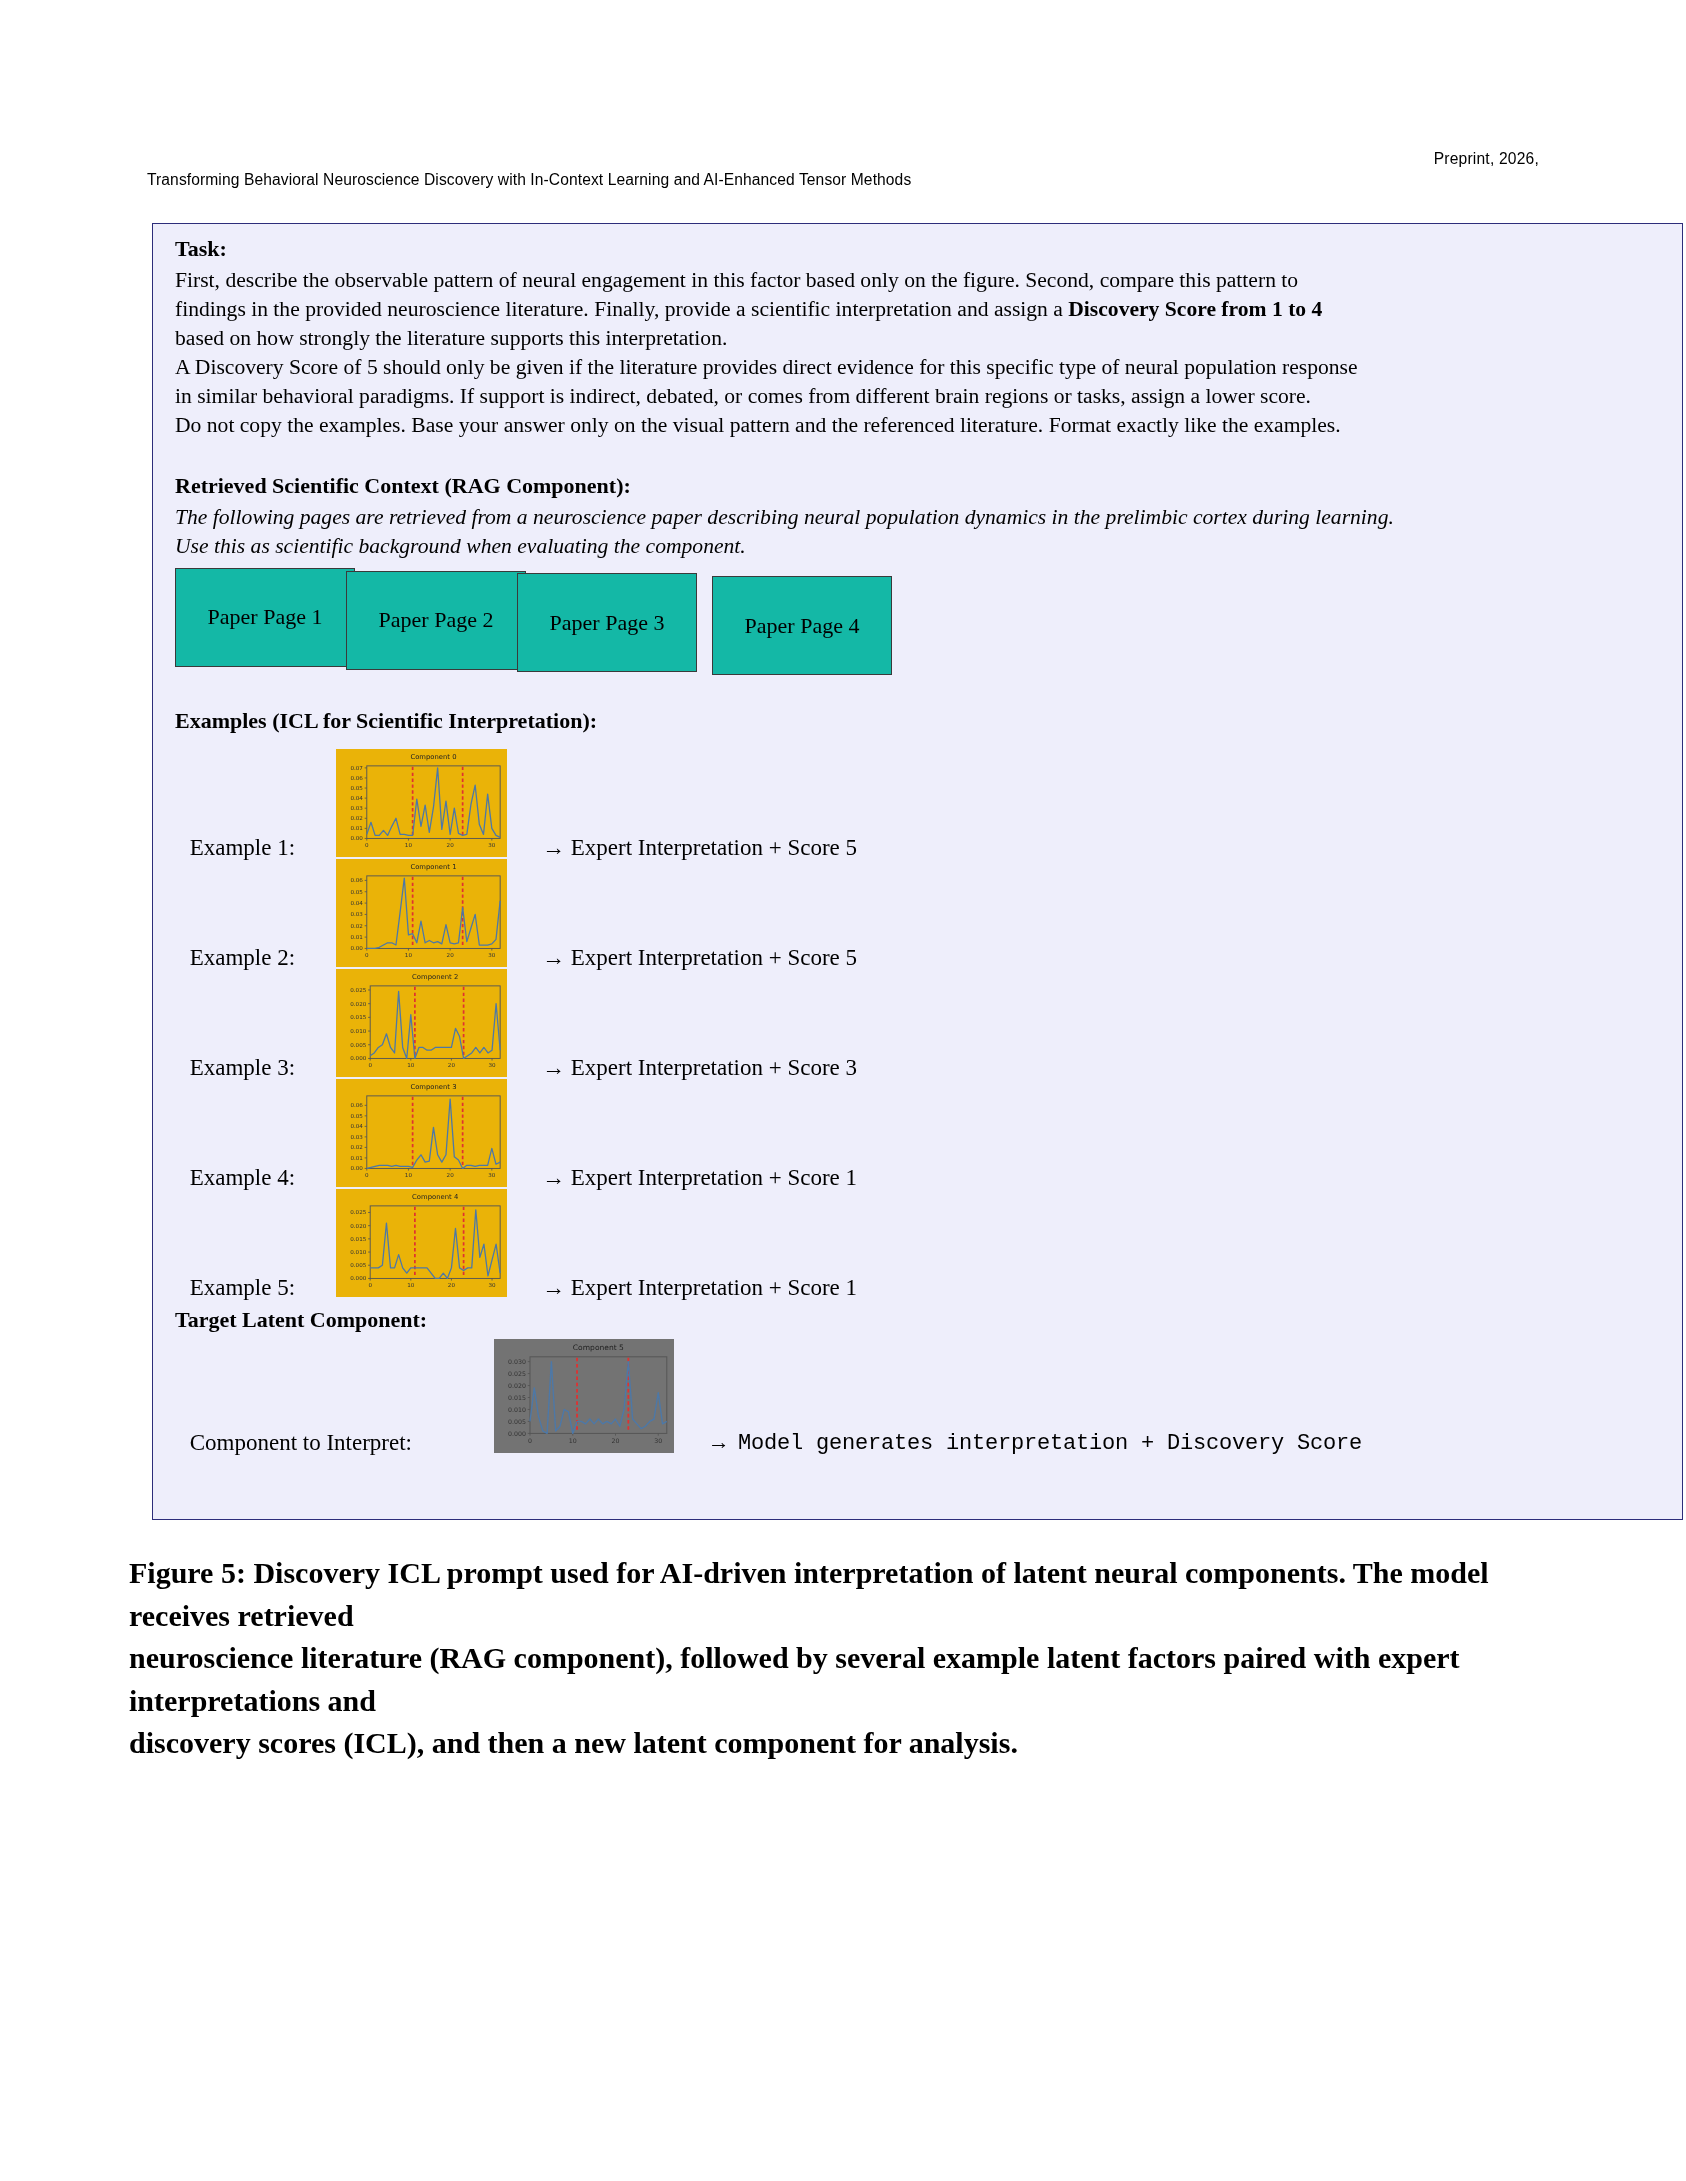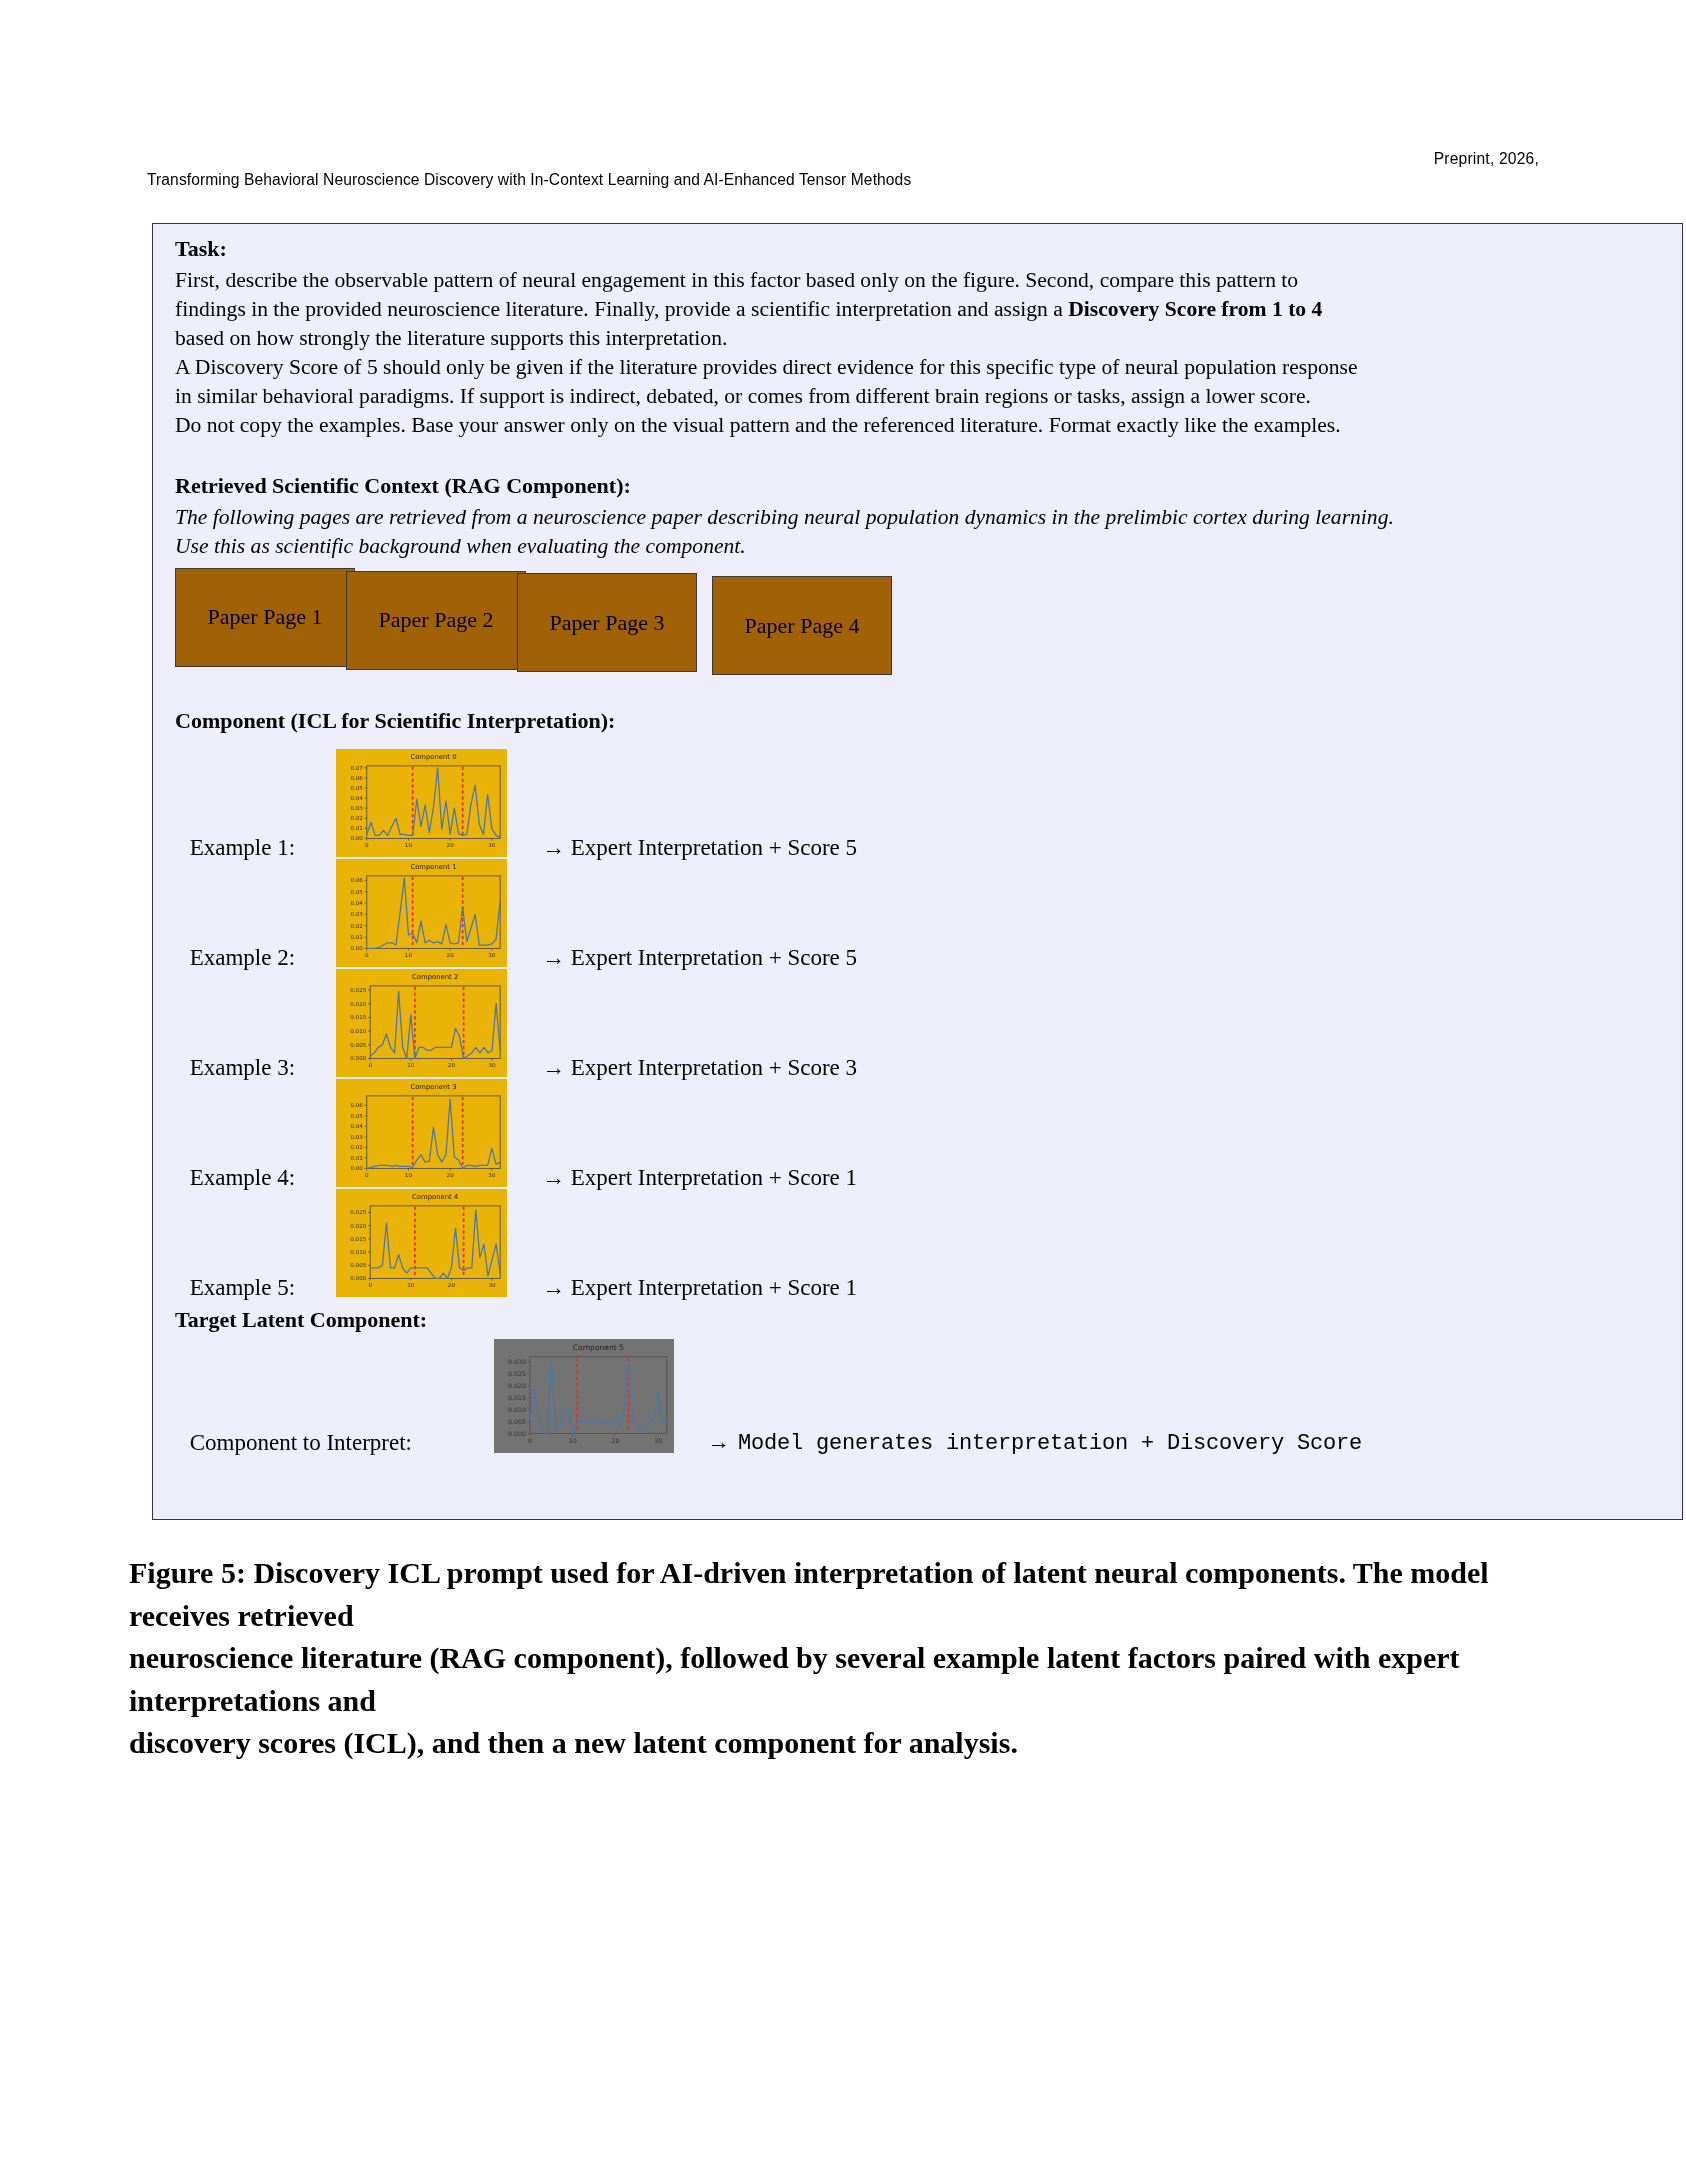--- a/index.html
+++ b/index.html
@@ -74,21 +74,21 @@
     position: relative;
     height: 107px;
     margin-top: 7.3px;
   }
   .page-box {
     position: absolute;
     width: 180px;
     height: 99px;
     box-sizing: border-box;
     border: 1.4px solid #3a3a3a;
-    background: #a16207;
+    background: #14b8a6;
     display: flex;
     align-items: center;
     justify-content: center;
     font-size: 22px;
   }
 
   
   .examples-wrap {
     position: relative;
     margin-top: 5.5px;
@@ -208,21 +208,21 @@
     <div class="page-box" style="left:342px; top:5.5px;">
       <span>Paper Page 3</span>
     </div>
     <div class="page-box" style="left:537px; top:8.3px;justify-content:center;">
       <span>Paper Page 4</span>
     </div>
   </div>
 
   <div class="section-gap"></div>
 
-  <div class="blk-title">Component (ICL for Scientific Interpretation):</div>
+  <div class="blk-title">Examples (ICL for Scientific Interpretation):</div>
 
   <div class="examples-wrap">
 
     <div class="ex-row" style="top:7.3px;">
       <span class="ex-label">Example 1:</span>
       <div class="ex-plot">
           <svg viewBox="0 0 200 128" class="mini" preserveAspectRatio="none">
             <text x="114" y="12" class="mini-title" font-size="8">Component 0</text>
             <rect x="36" y="20" width="156" height="86" class="spine"></rect>
             <line x1="33.5" y1="106" x2="36" y2="106" class="ax-line"></line>

